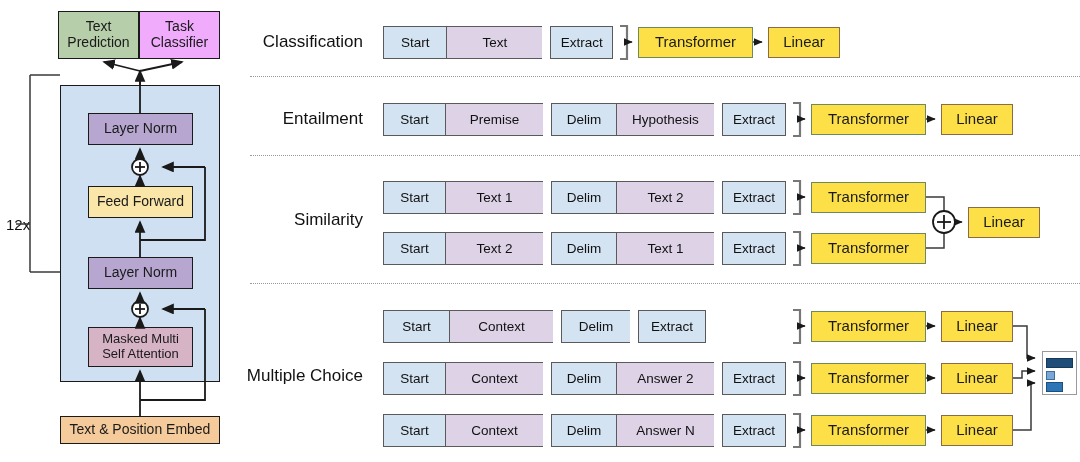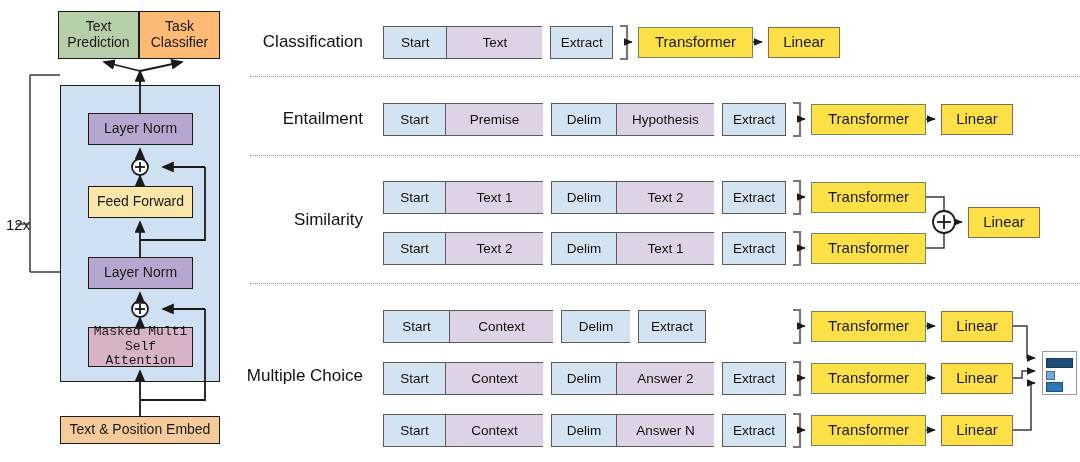--- a/index.html
+++ b/index.html
@@ -14,21 +14,21 @@
   .blk{
     position:absolute;box-sizing:border-box;
     display:flex;align-items:center;justify-content:center;
     text-align:center;line-height:1.12;
     border:1.4px solid #555;
   }
   .blk.thick{border:1.8px solid #1a1a1a;}
 
   
   .c-green-l{background:#b7ceaa;}
-  .c-green-d{background:#fdba74;}
+  .c-green-d{background:#f0abfc;}
   .c-green{background:#fde047;border-color:#6c8a5a;}
   .c-purple{background:#b7a7d0;}
   .c-yellow{background:#f9e6a8;}
   .c-pink{background:#d7b3c6;}
   .c-orange{background:#fde047;border-color:#8a6a47;}
   .c-orange2{background:#f5cb9c;border-color:#333;}
   .c-blue-pane{background:#cfe0f3;border:1.8px solid #1a1a1a;}
   .c-tok-blue{background:#d4e3f2;border-color:#5a5a5a;margin-left:8px;}
   .c-tok-purple{background:#ddd2e6;border-color:#5a5a5a;}
 
@@ -75,21 +75,21 @@
 </div>
 
 <div class="abs c-blue-pane" style="left:60px;top:85px;width:160px;height:297px;"></div>
 
 <div class="blk thick c-purple" style="left:88px;top:113px;width:105px;height:32px;font-size:14px;">Layer Norm</div>
 
 <div class="blk thick c-yellow" style="left:88px;top:186px;width:105px;height:32px;font-size:14px;">Feed Forward</div>
 
 <div class="blk thick c-purple" style="left:88px;top:257px;width:105px;height:32px;font-size:14px;">Layer Norm</div>
 
-<div class="blk thick c-pink" style="left:88px;top:327px;width:105px;height:40px;flex-direction:column;font-size:13px;font-family:Liberation Mono, monospace;">
+<div class="blk thick c-pink" style="left:88px;top:327px;width:105px;height:40px;flex-direction:column;font-size:13px;">
   <span>Masked Multi</span>
   <span>Self Attention</span>
 </div>
 
 <div class="blk thick c-orange2" style="left:60px;top:416px;width:160px;height:28px;font-size:14px;">Text &amp; Position Embed</div>
 
 <div class="lbl12" style="left:6px;top:216px;">12x</div>
 
 <div class="task-label" style="left:245px;top:30px;width:118px;height:24px;">Classification</div>
 <div class="task-label" style="left:245px;top:107px;width:118px;height:24px;">Entailment</div>

